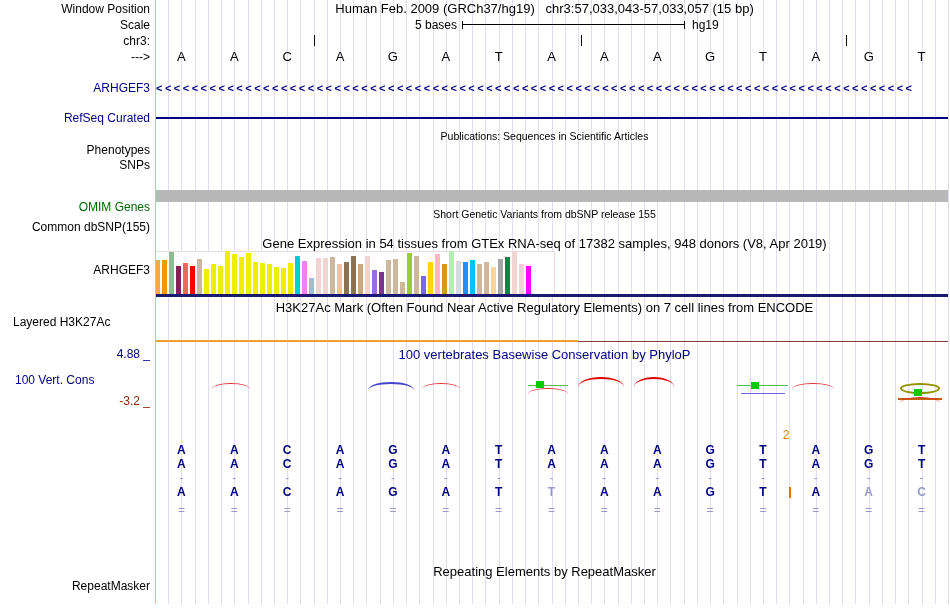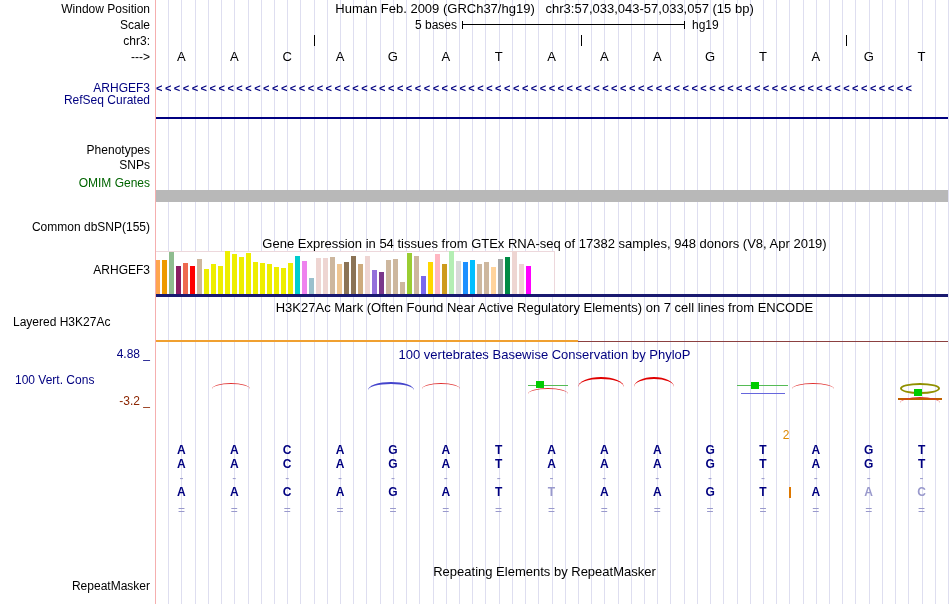--- a/index.html
+++ b/index.html
@@ -121,29 +121,31 @@
       <div class="baseletter" style="left: 710.1px; top: 50px;">G</div>
       <div class="baseletter" style="left: 762.967px; top: 50px;">T</div>
       <div class="baseletter" style="left: 815.833px; top: 50px;">A</div>
       <div class="baseletter" style="left: 868.7px; top: 50px;">G</div>
       <div class="baseletter" style="left: 921.567px; top: 50px;">T</div>
     </div>
 
   <div class="lbl rgut navy" style="top:81px">ARHGEF3</div>
   <div id="gencode-arrows" class="abs navy" style="left:156px;top:82px;width:792px;height:13px;overflow:hidden;font-size:11px;font-weight:bold;letter-spacing:2.5px">&lt;&lt;&lt;&lt;&lt;&lt;&lt;&lt;&lt;&lt;&lt;&lt;&lt;&lt;&lt;&lt;&lt;&lt;&lt;&lt;&lt;&lt;&lt;&lt;&lt;&lt;&lt;&lt;&lt;&lt;&lt;&lt;&lt;&lt;&lt;&lt;&lt;&lt;&lt;&lt;&lt;&lt;&lt;&lt;&lt;&lt;&lt;&lt;&lt;&lt;&lt;&lt;&lt;&lt;&lt;&lt;&lt;&lt;&lt;&lt;&lt;&lt;&lt;&lt;&lt;&lt;&lt;&lt;&lt;&lt;&lt;&lt;&lt;&lt;&lt;&lt;&lt;&lt;&lt;&lt;&lt;&lt;&lt;&lt;&lt;</div>
 
-  <div class="lbl rgut navy" style="top:93px">RefSeq Curated</div>
+  <div class="lbl rgut navy" style="top:111px">RefSeq Curated</div>
   <div class="abs" style="left:155px;top:117px;width:793px;height:2px;background:#000080"></div>
 
+  <div class="title small" style="top:129px">Publications: Sequences in Scientific Articles</div>
   <div class="lbl rgut" style="top:143px">Phenotypes</div>
   <div class="lbl rgut" style="top:158px">SNPs</div>
 
-  <div class="lbl rgut green" style="top:176px">OMIM Genes</div>
+  <div class="lbl rgut green" style="top:200px">OMIM Genes</div>
   <div class="abs" style="left:155px;top:190px;width:793px;height:12px;background:#B8B8B8"></div>
 
+  <div class="title small" style="top:207px">Short Genetic Variants from dbSNP release 155</div>
   <div class="lbl rgut" style="top:220px">Common dbSNP(155)</div>
 
   <div class="title" style="top:237px">Gene Expression in 54 tissues from GTEx RNA-seq of 17382 samples, 948 donors (V8, Apr 2019)</div>
   <div class="lbl rgut" style="top:263px">ARHGEF3</div>
   <div class="abs" style="left:155px;top:251px;width:398px;height:43px;background:#fff;border:1px solid #EDD8DC"></div>
   <div id="gtex-bars" class="abs">
       <div class="gtexbar" style="left: 155px; top: 260px; height: 34px; background: rgb(255, 165, 79);"></div>
       <div class="gtexbar" style="left: 162px; top: 260px; height: 34px; background: rgb(238, 154, 0);"></div>
       <div class="gtexbar" style="left: 169px; top: 252px; height: 42px; background: rgb(143, 188, 143);"></div>
       <div class="gtexbar" style="left: 176px; top: 266px; height: 28px; background: rgb(139, 28, 98);"></div>

